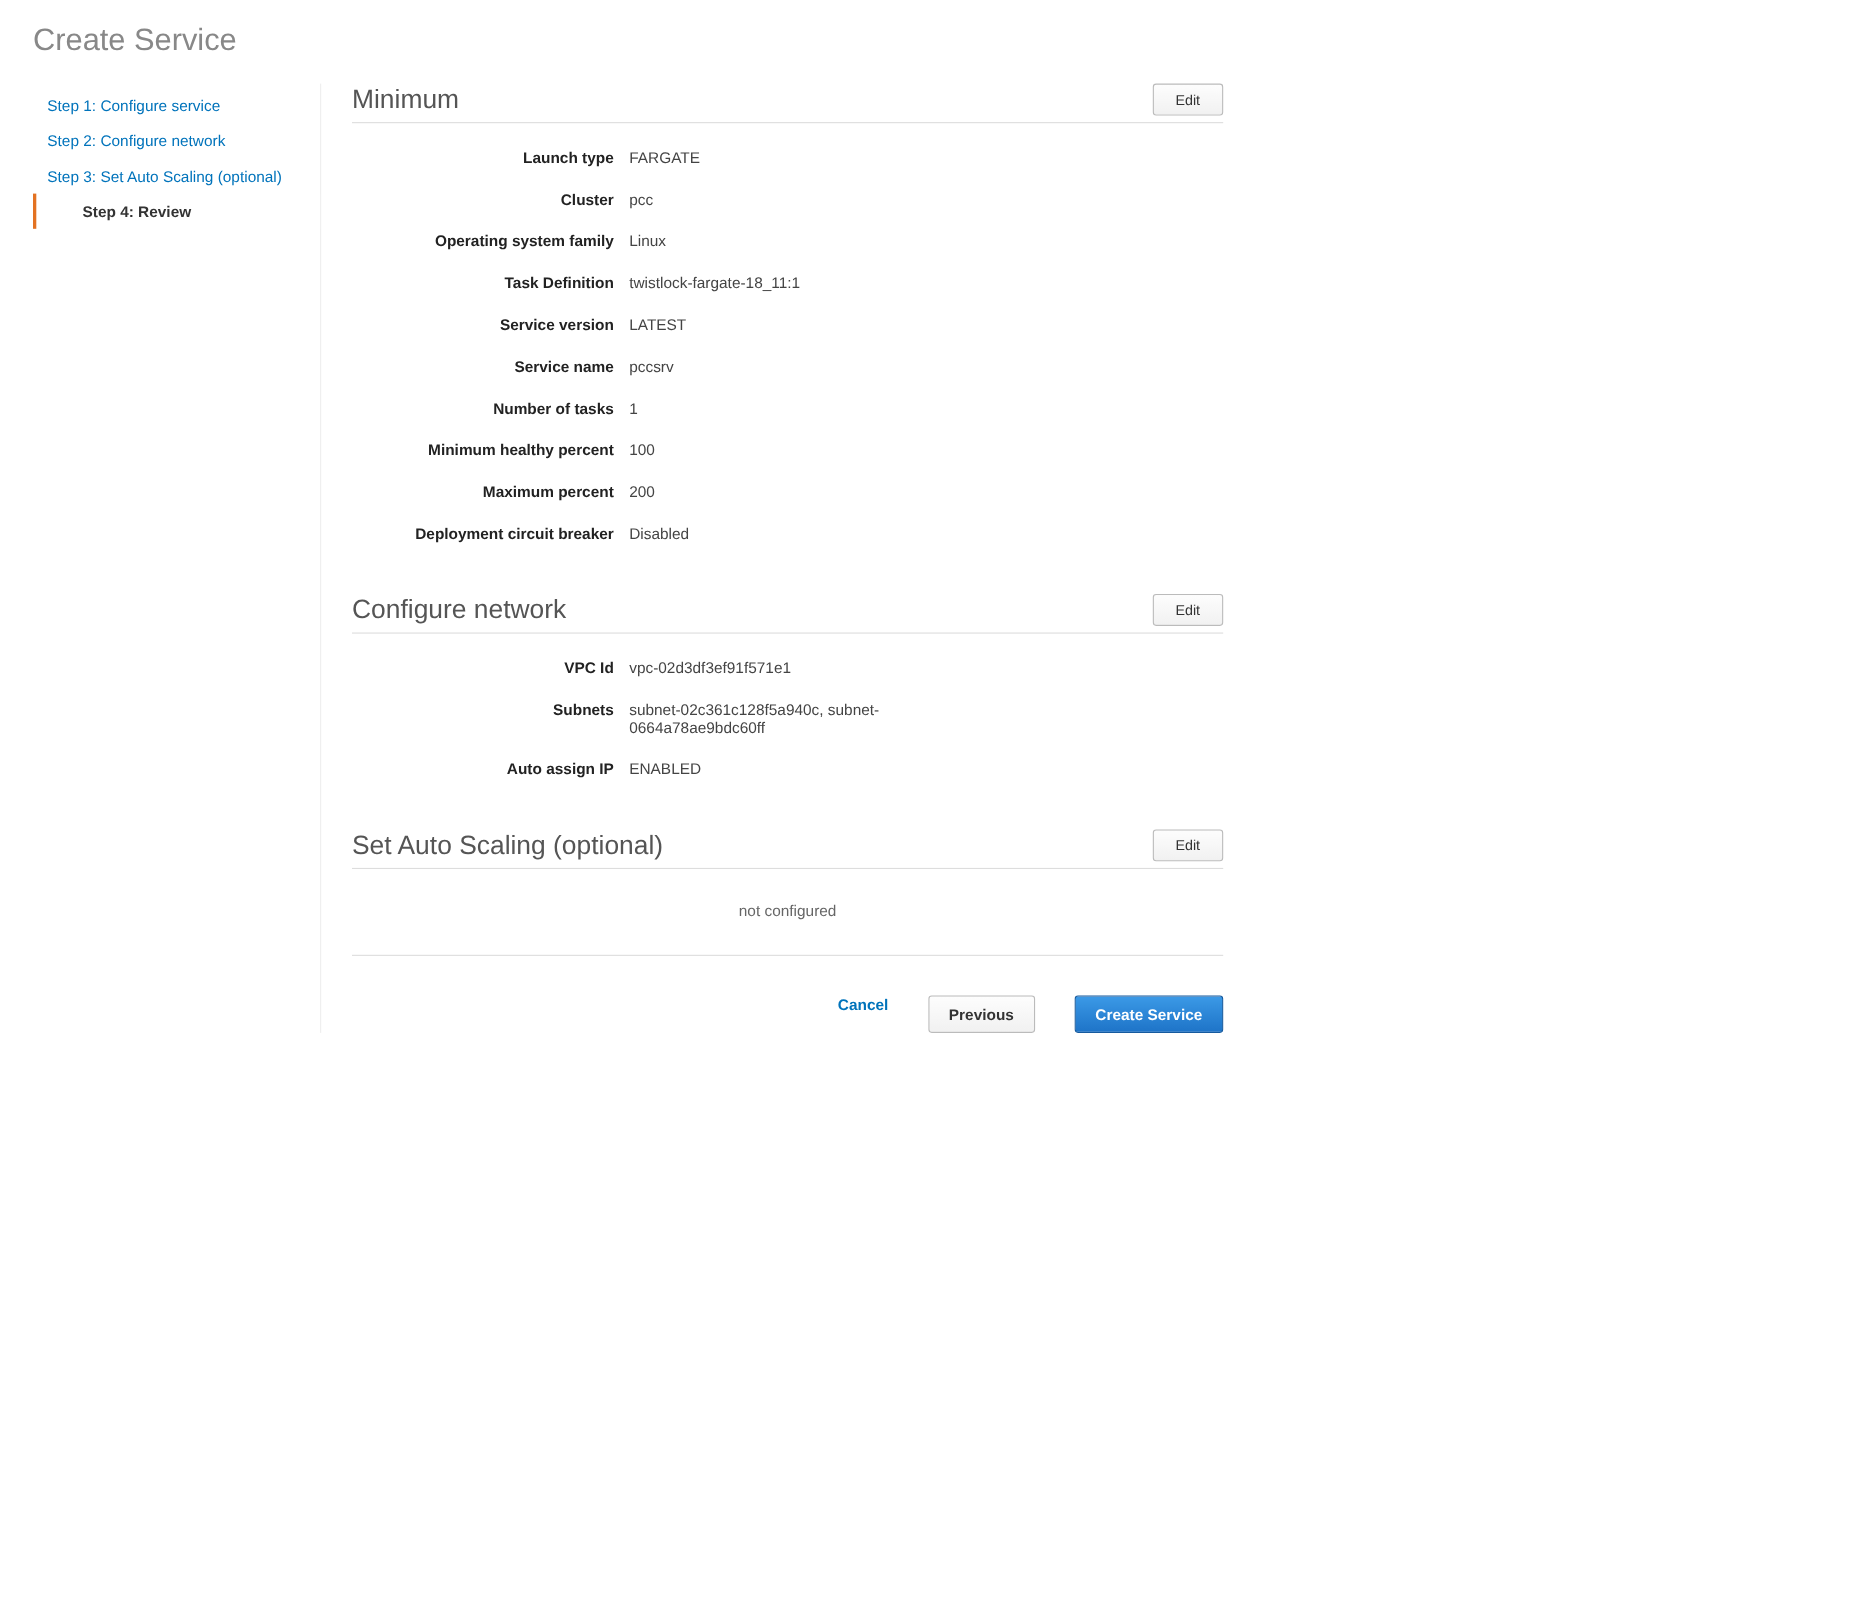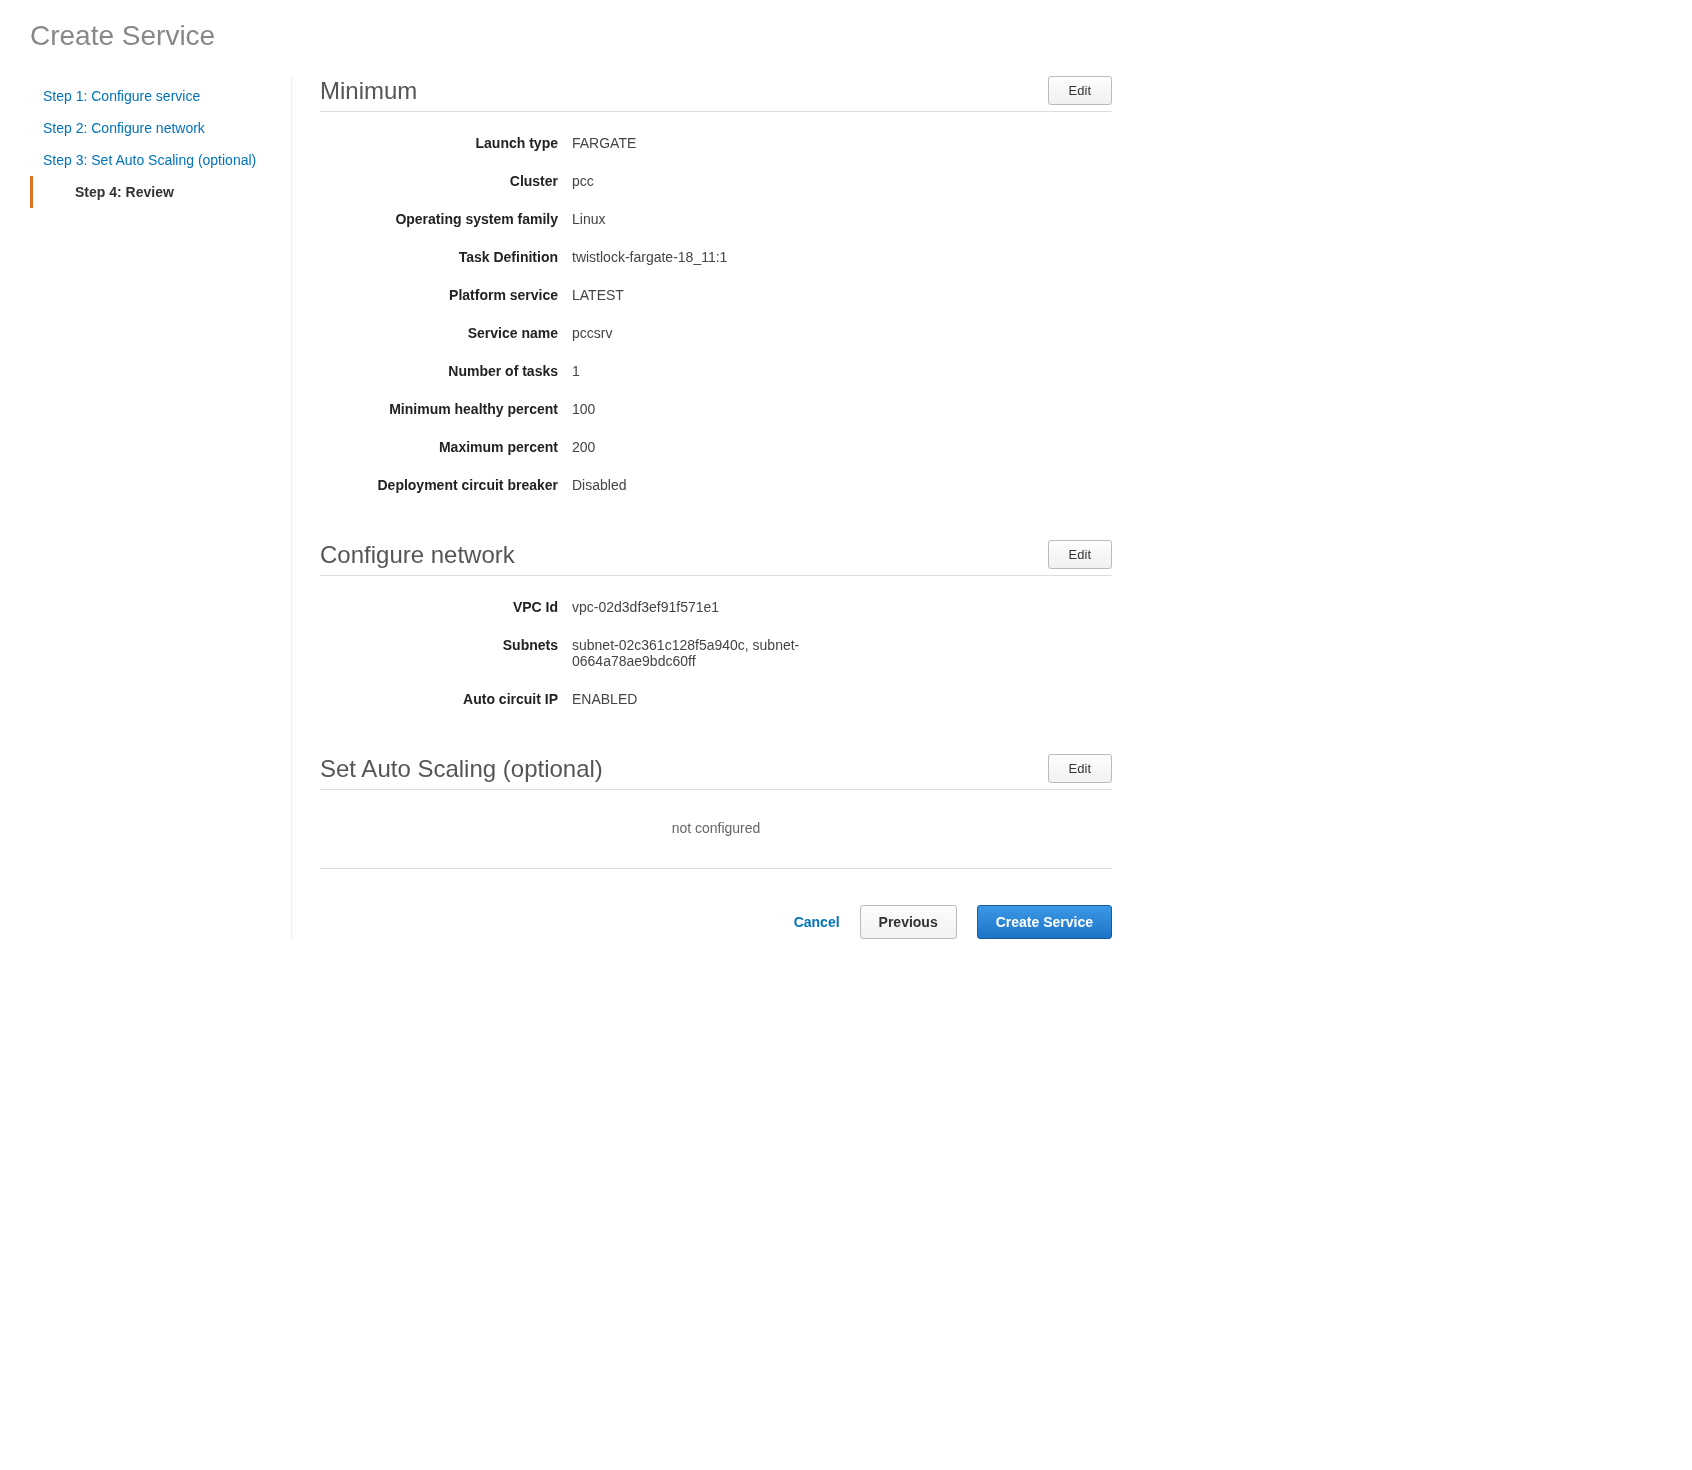--- a/index.html
+++ b/index.html
@@ -96,22 +96,22 @@
       padding: 18px 0;
     }
     .bottom-divider {
       border: none;
       border-top: 1px solid #ddd;
       margin: 14px 0 28px 0;
     }
     .action-row {
       display: flex;
       justify-content: flex-end;
-      align-items: center;
-      gap: 20px;
+      align-items: flex-start;
+      gap: 36px;
       margin-top: 20px;
     }
     .cancel-link {
       font-size: 14px;
       font-weight: 700;
       color: #0073bb;
       cursor: pointer;
     }
     .prev-btn {
       background: linear-gradient(#fdfdfd, #f1f1f1);
@@ -165,21 +165,21 @@
       </div>
       <div class="kv-row">
         <div class="kv-label">Operating system family</div>
         <div class="kv-value">Linux</div>
       </div>
       <div class="kv-row">
         <div class="kv-label">Task Definition</div>
         <div class="kv-value">twistlock-fargate-18_11:1</div>
       </div>
       <div class="kv-row">
-        <div class="kv-label">Platform service</div>
+        <div class="kv-label">Service version</div>
         <div class="kv-value">LATEST</div>
       </div>
       <div class="kv-row">
         <div class="kv-label">Service name</div>
         <div class="kv-value">pccsrv</div>
       </div>
       <div class="kv-row">
         <div class="kv-label">Number of tasks</div>
         <div class="kv-value">1</div>
       </div>
@@ -204,21 +204,21 @@
       </div>
       <div class="kv-row">
         <div class="kv-label">VPC Id</div>
         <div class="kv-value">vpc-02d3df3ef91f571e1</div>
       </div>
       <div class="kv-row">
         <div class="kv-label">Subnets</div>
         <div class="kv-value">subnet-02c361c128f5a940c, subnet-0664a78ae9bdc60ff</div>
       </div>
       <div class="kv-row">
-        <div class="kv-label">Auto circuit IP</div>
+        <div class="kv-label">Auto assign IP</div>
         <div class="kv-value">ENABLED</div>
       </div>
     </section>
 
     <section class="section">
       <div class="section-header">
         <h2 class="section-title">Set Auto Scaling (optional)</h2>
         <button class="edit-btn">Edit</button>
       </div>
       <div class="not-configured">not configured</div>

